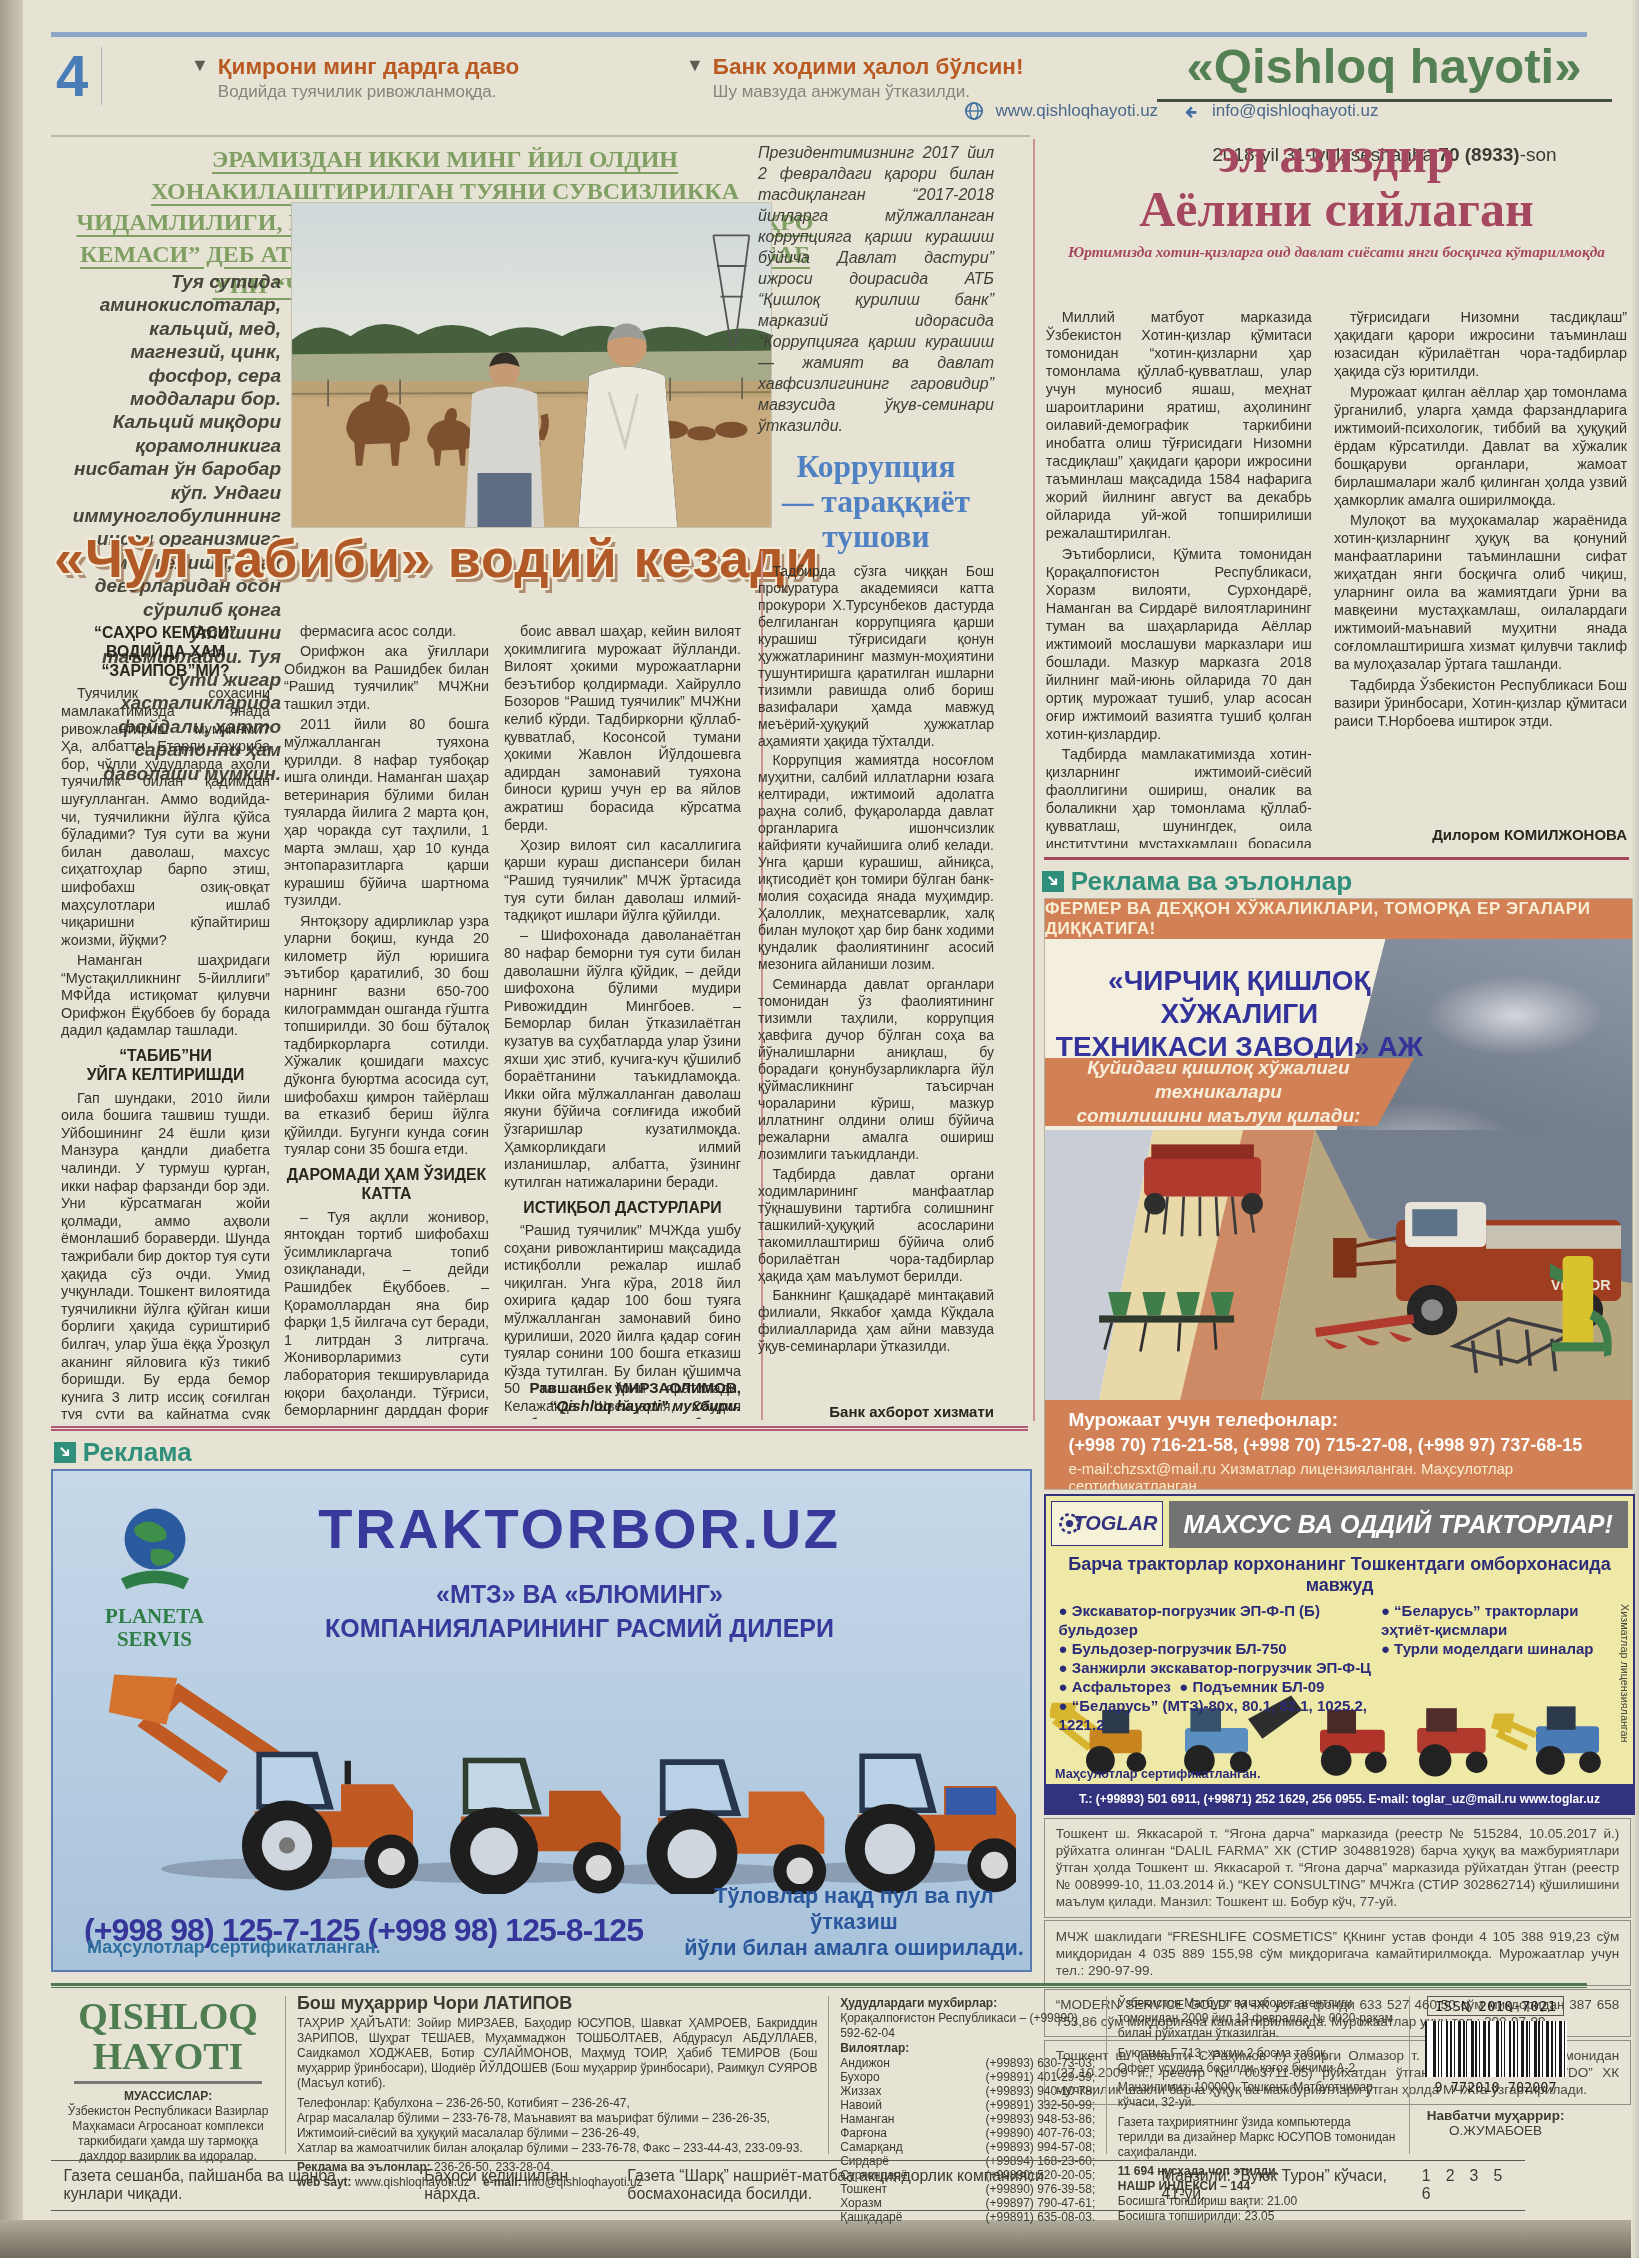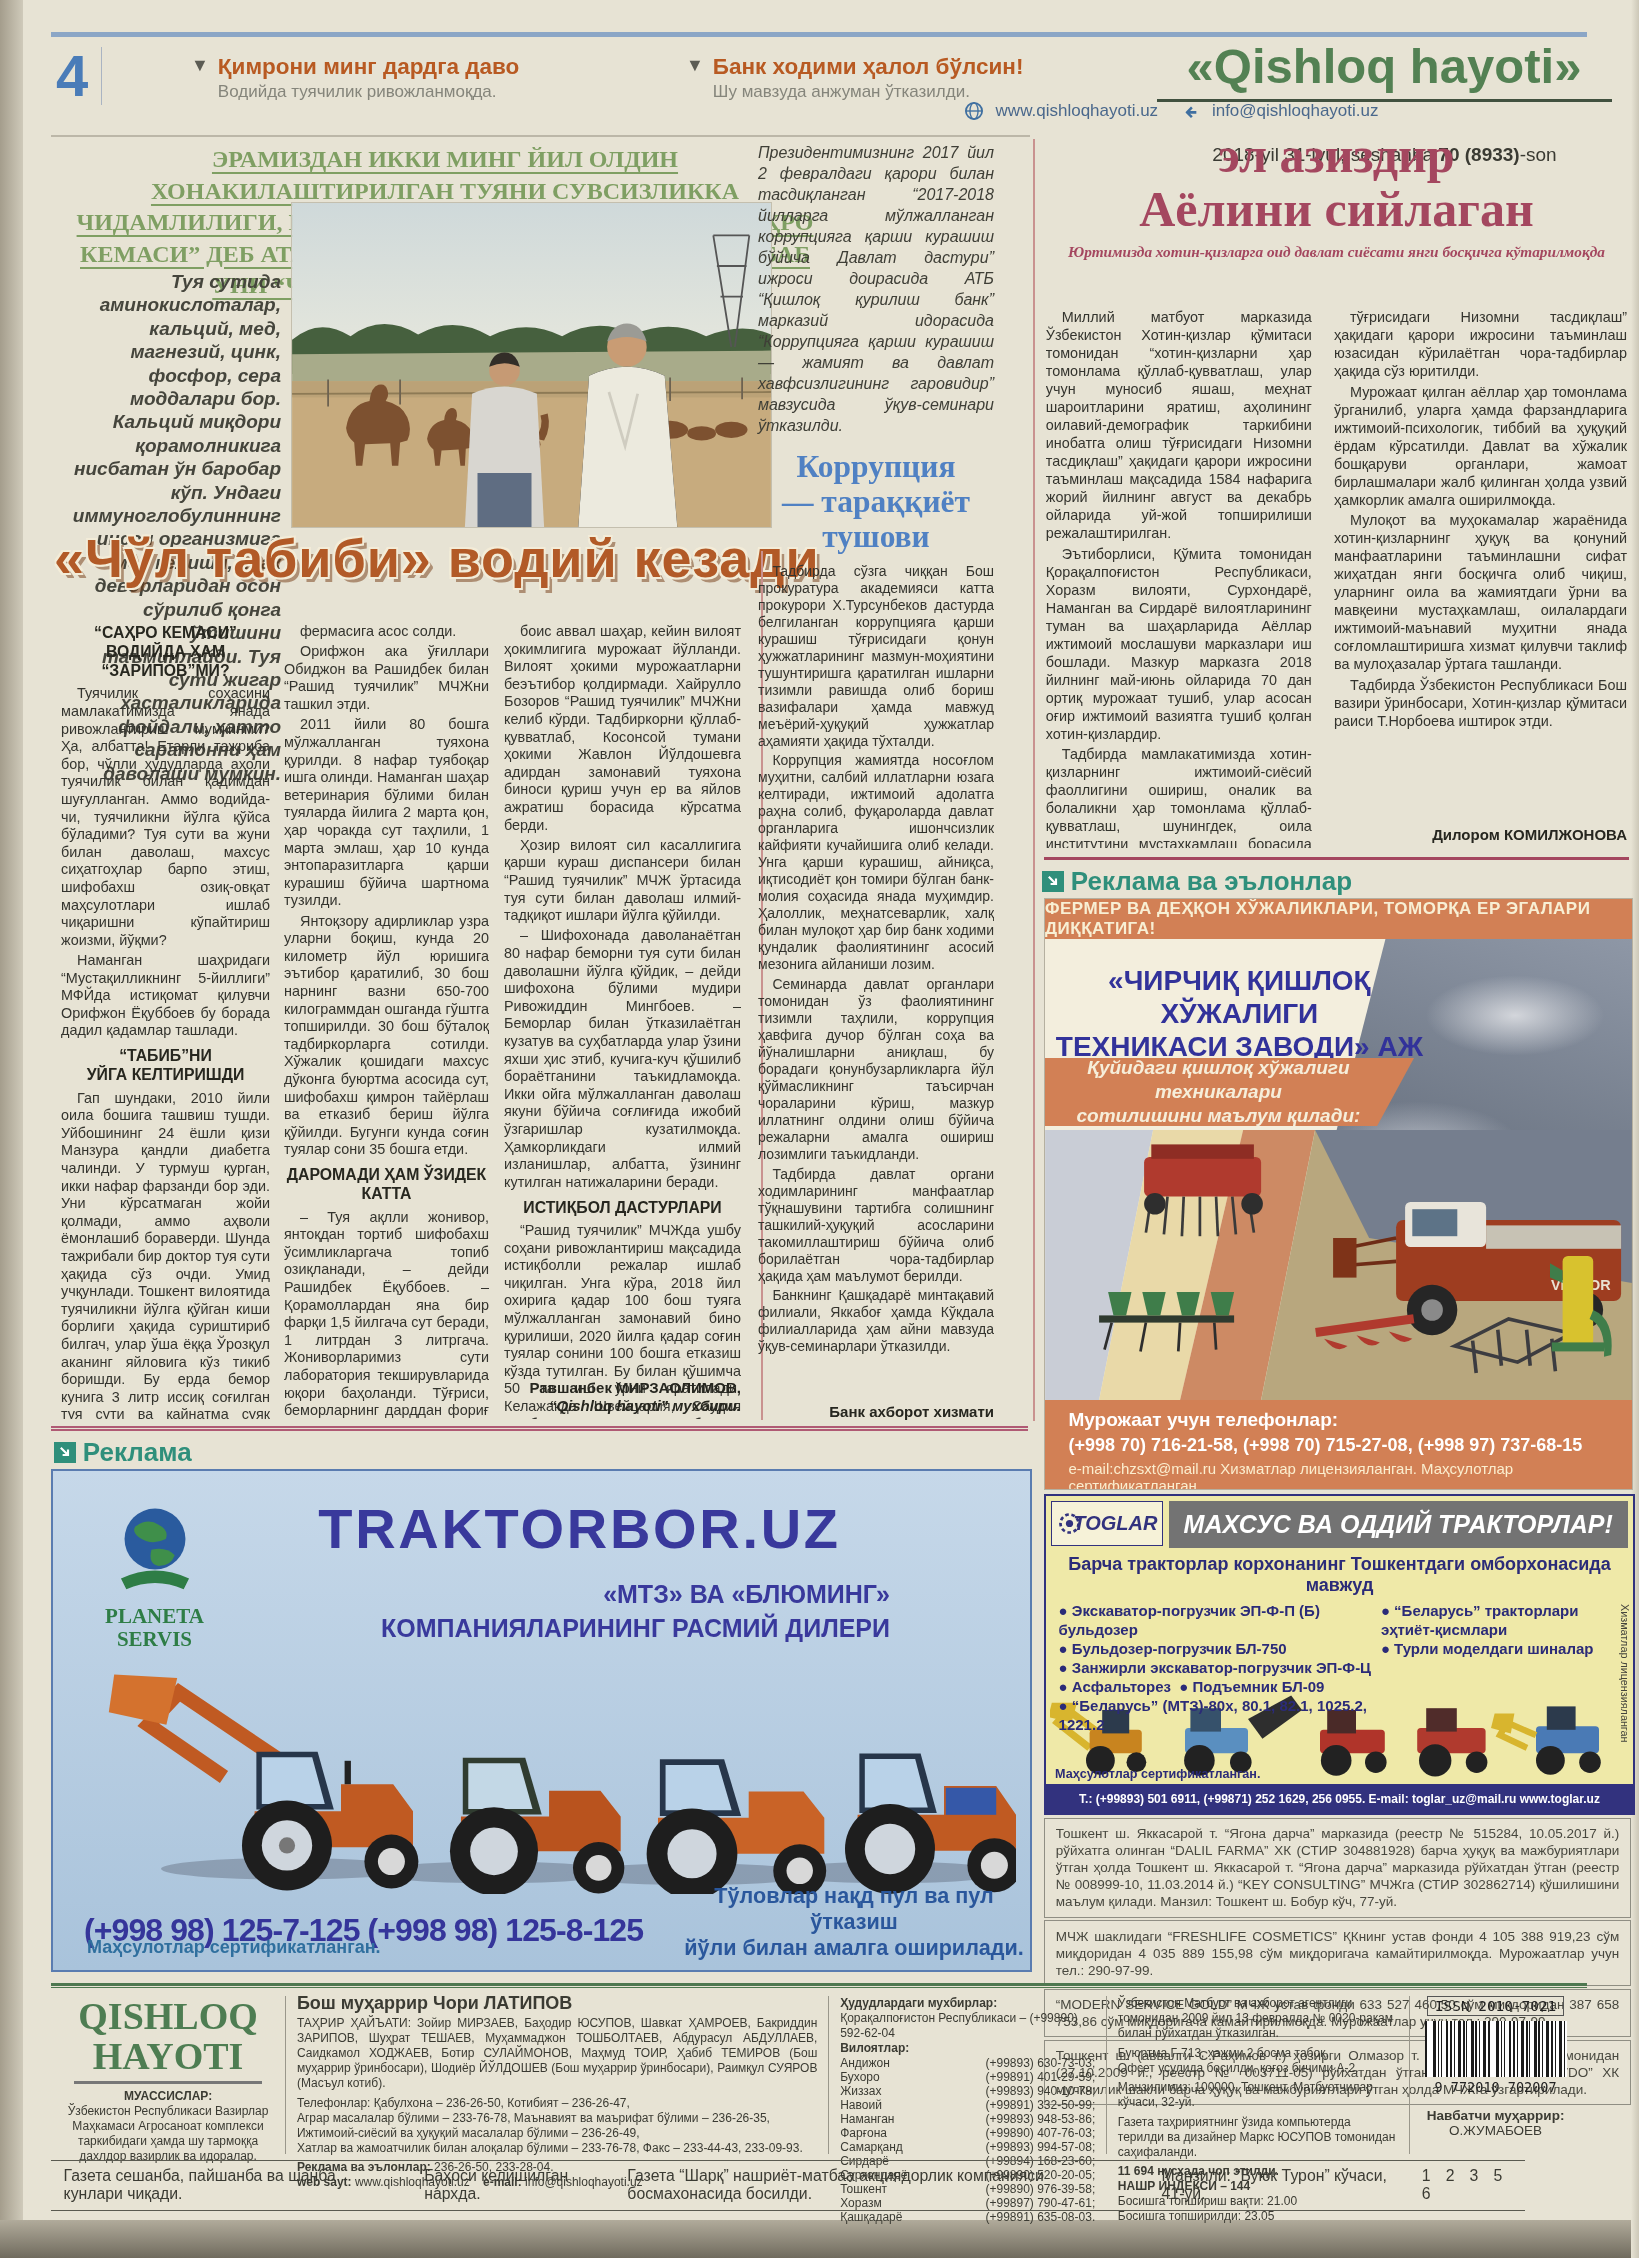--- a/index.html
+++ b/index.html
@@ -53,21 +53,21 @@
   .ch-foot{background:#d28055;color:#fff;}
   .toglar{border:2.7px solid #32327e;background:#efe9a8;overflow:hidden;}
   .tg-bar{background:#737373;color:#fff;font-weight:bold;font-style:italic;font-size:25px;
           display:flex;align-items:center;justify-content:center;}
   .tg-sub{font-weight:bold;font-size:18px;color:#2b2b78;text-align:center;}
   .tg-item{font-weight:bold;font-size:15px;line-height:19px;color:#2b2b78;}
   .tg-contact{background:#32327e;color:#fff;font-weight:bold;font-size:12px;display:flex;align-items:center;justify-content:center;}
   .notice{border:0.9px solid #8f8e83;padding:6.3px 10.8px;font-size:13.5px;line-height:17px;color:#48483f;text-align:justify;margin-bottom:2.7px;}
   .trk{border:2.7px solid #5a7cb0;background:linear-gradient(#c6d8e9,#a9c3db);overflow:hidden;}
   .trk-title{font-weight:bold;font-size:56px;letter-spacing:2.7px;color:#39399c;text-align:center;}
-  .trk-sub{font-weight:bold;font-size:25px;color:#39399c;text-align:right;line-height:34px;}
+  .trk-sub{font-weight:bold;font-size:25px;color:#39399c;text-align:center;line-height:34px;}
   .trk-phones{font-weight:bold;font-size:32px;letter-spacing:-0.9px;color:#35359a;margin-top:22px;}
   .trk-small{font-weight:bold;font-size:18px;color:#2f6f9e;}
   .planeta{font-family:"Liberation Serif",serif;font-weight:bold;font-size:21px;color:#2e7d46;text-align:center;line-height:23.4px;}
   
   .greenrule{height:5.4px;background:linear-gradient(#4e7850 0 2.7px,transparent 2.7px 3.6px,#4e7850 3.6px 5.4px);}
   .flogo{font-family:"Liberation Serif",serif;font-weight:bold;font-size:38px;line-height:40px;color:#4e7d52;text-align:center;}
   .fsmall{font-size:12px;line-height:15px;color:#3b3b33;}
   .fsmall p{margin:0 0 4.5px;}
   .fcol{padding:0 10.8px;}
   .fcol+.fcol{border-left:0.9px solid #9a978b;}

